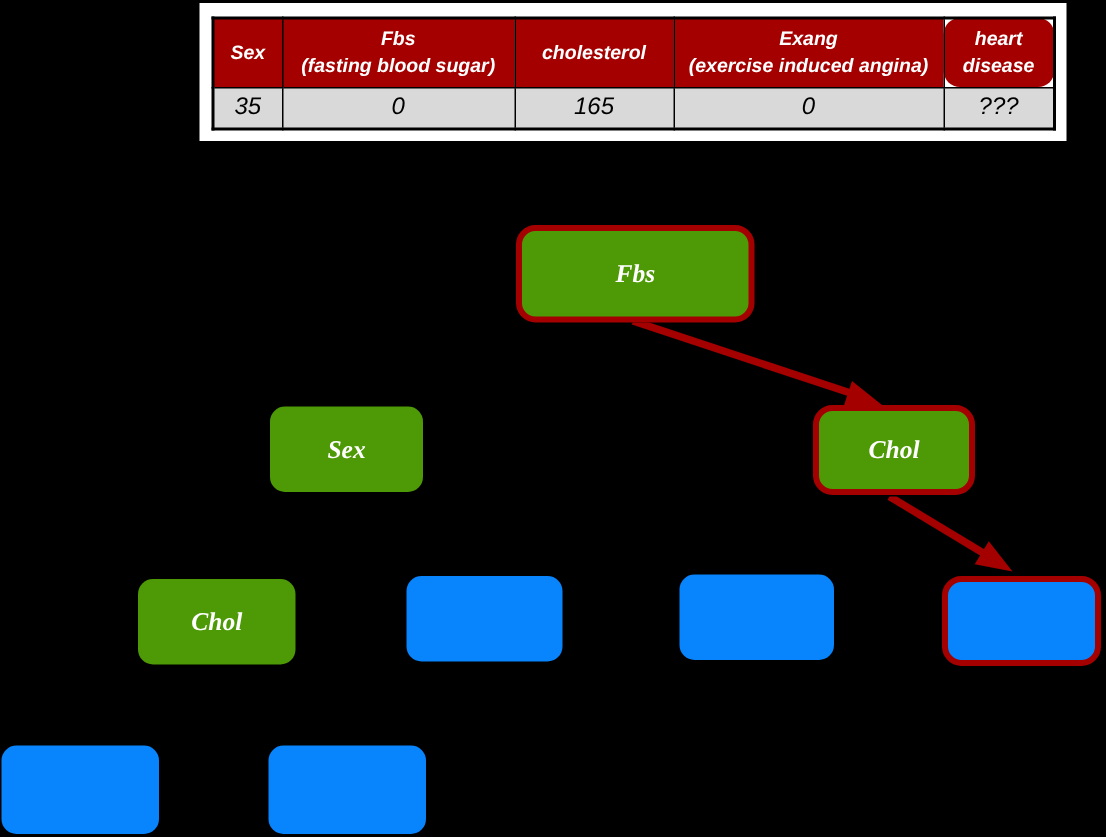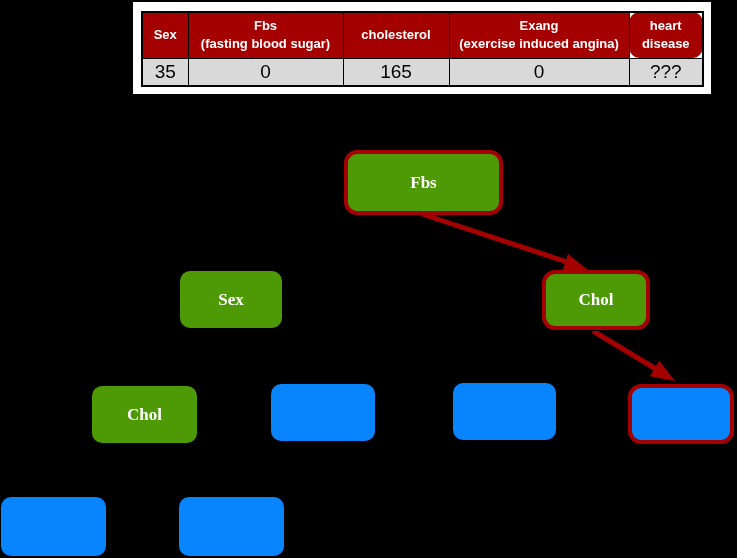--- a/index.html
+++ b/index.html
@@ -15,20 +15,21 @@
   }
   * { margin: 0; padding: 0; box-sizing: border-box; }
   html, body { background: var(--background); }
   .stage {
     position: relative;
     width: 737px;
     height: 558px;
     background: var(--background);
     overflow: hidden;
     font-family: "Liberation Sans", sans-serif;
+    font-style: italic;
   }
 
   
   .table-card {
     position: absolute;
     left: 133px; top: 2px;
     width: 578px; height: 92px;
     background: var(--table-card-bg);
   }
   .patient-table {
@@ -49,21 +50,21 @@
     color: #ffffff;
     font-weight: bold;
     font-size: 13px;
     line-height: 1.4;
     white-space: pre-line;
     height: 46px;
   }
   .patient-table td {
     background: var(--table-row-bg);
     color: #000000;
-    font-size: 19px;
+    font-size: 16px;
     height: 28px;
   }
   .col-0 { width: 46px; }
   .col-1 { width: 155px; }
   .col-2 { width: 106px; }
   .col-3 { width: 180px; margin-left: 36px; }
   .col-4 { width: 74px; border-radius: 11px; }
 
   
   .node {

